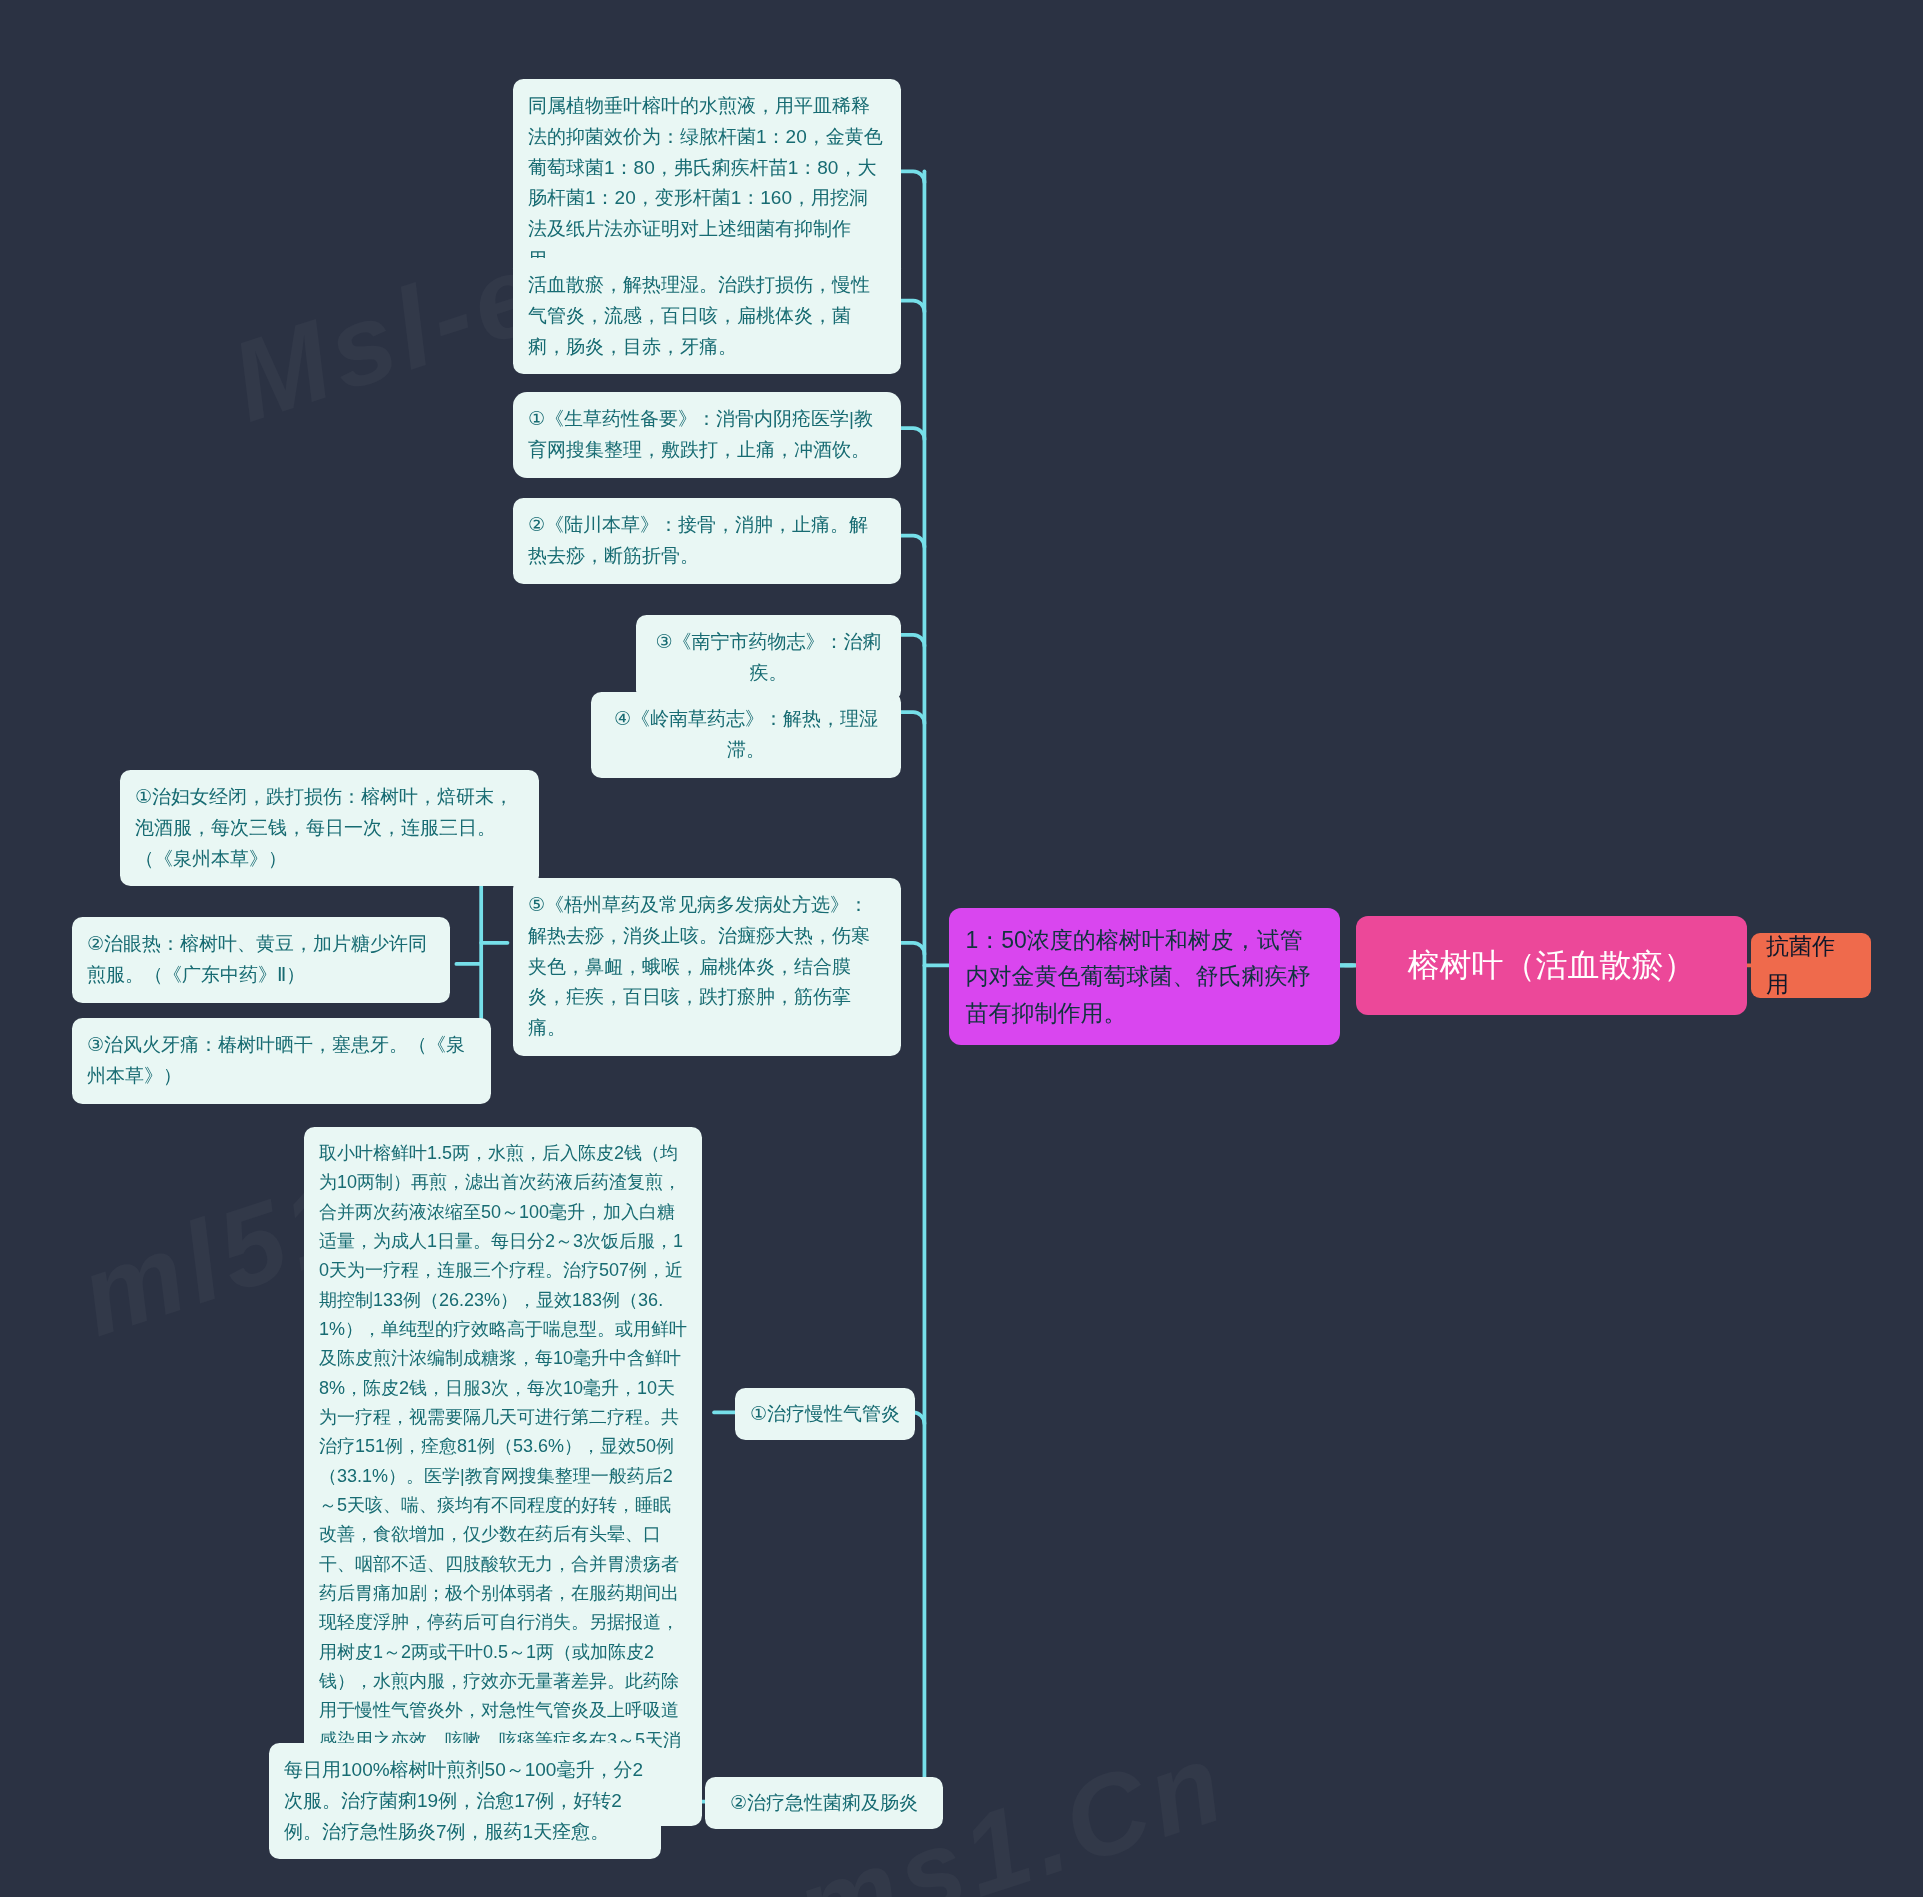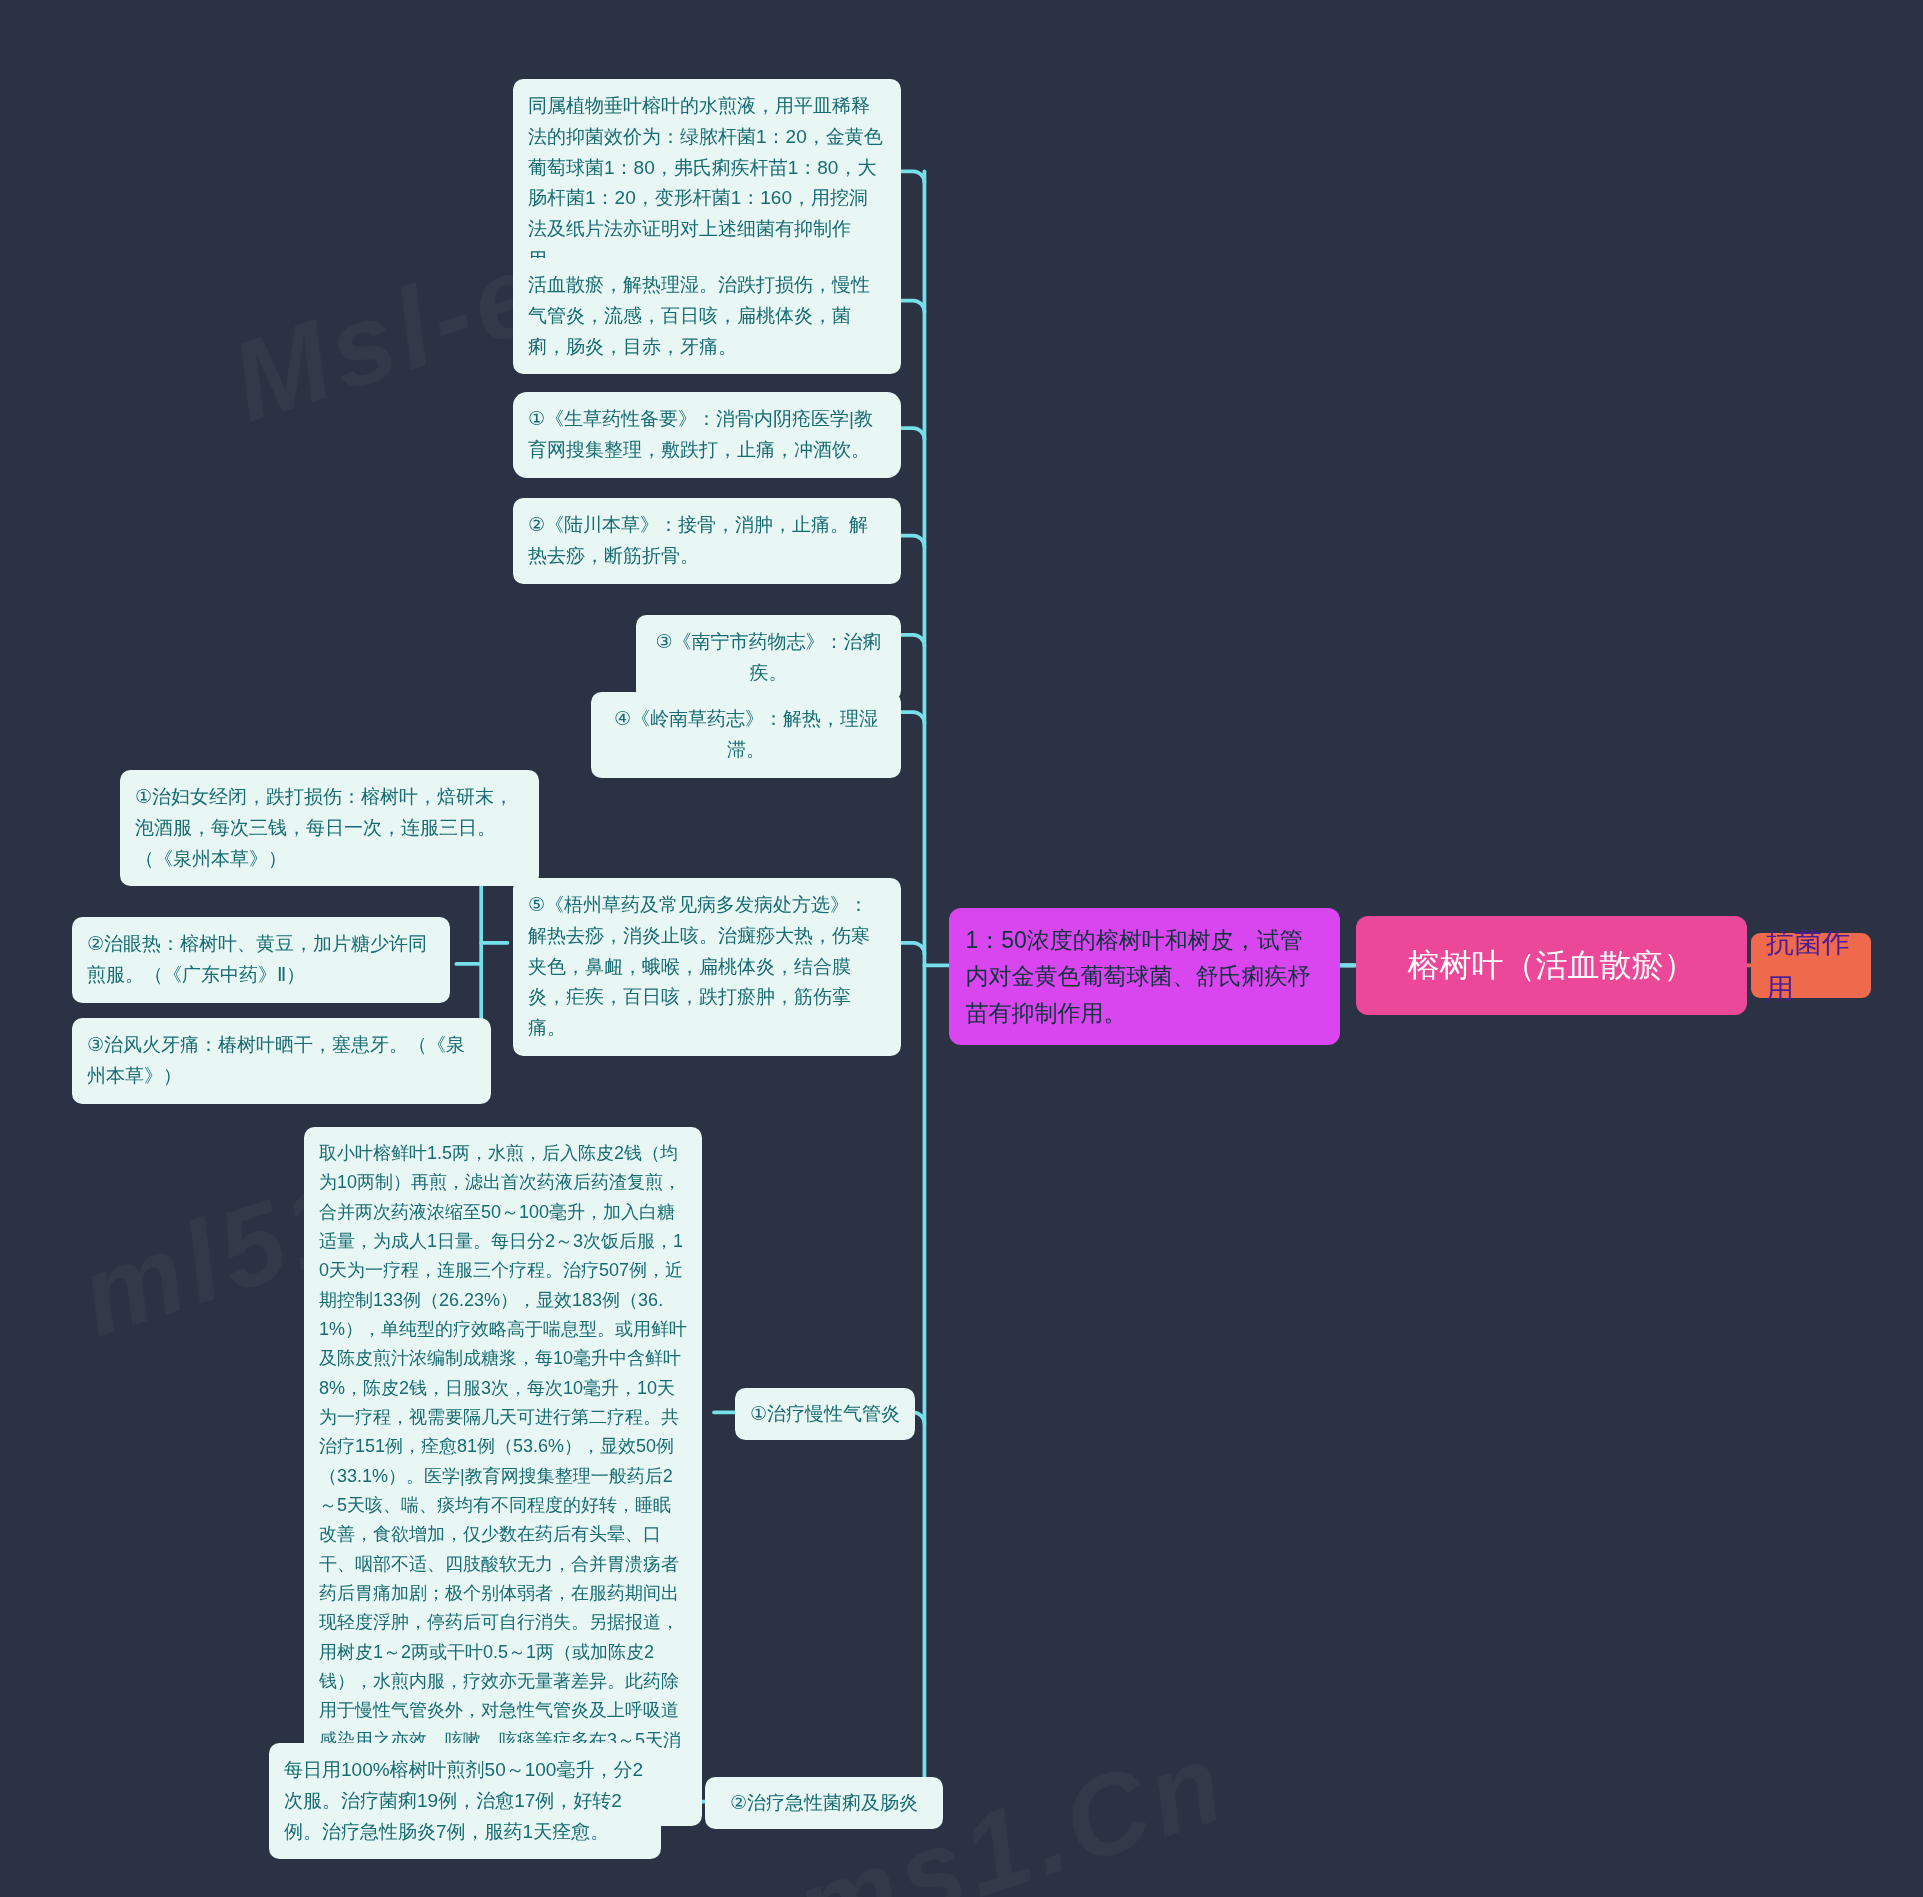--- a/index.html
+++ b/index.html
@@ -61,22 +61,22 @@
     color: #ffffff;
     font-size: 32px;
     border-radius: 12px;
     display: flex;
     align-items: center;
     justify-content: center;
     padding: 19.5px 25.6px;
   }
   .tag {
     background: #ef6a4c;
-    color: #4c1d95;
-    font-size: 28px;
+    color: #0f172a;
+    font-size: 23px;
     border-radius: 9px;
     display: flex;
     align-items: center;
     justify-content: center;
     padding: 13.5px 15px;
   }
 </style>
 </head>
 <body>
 

